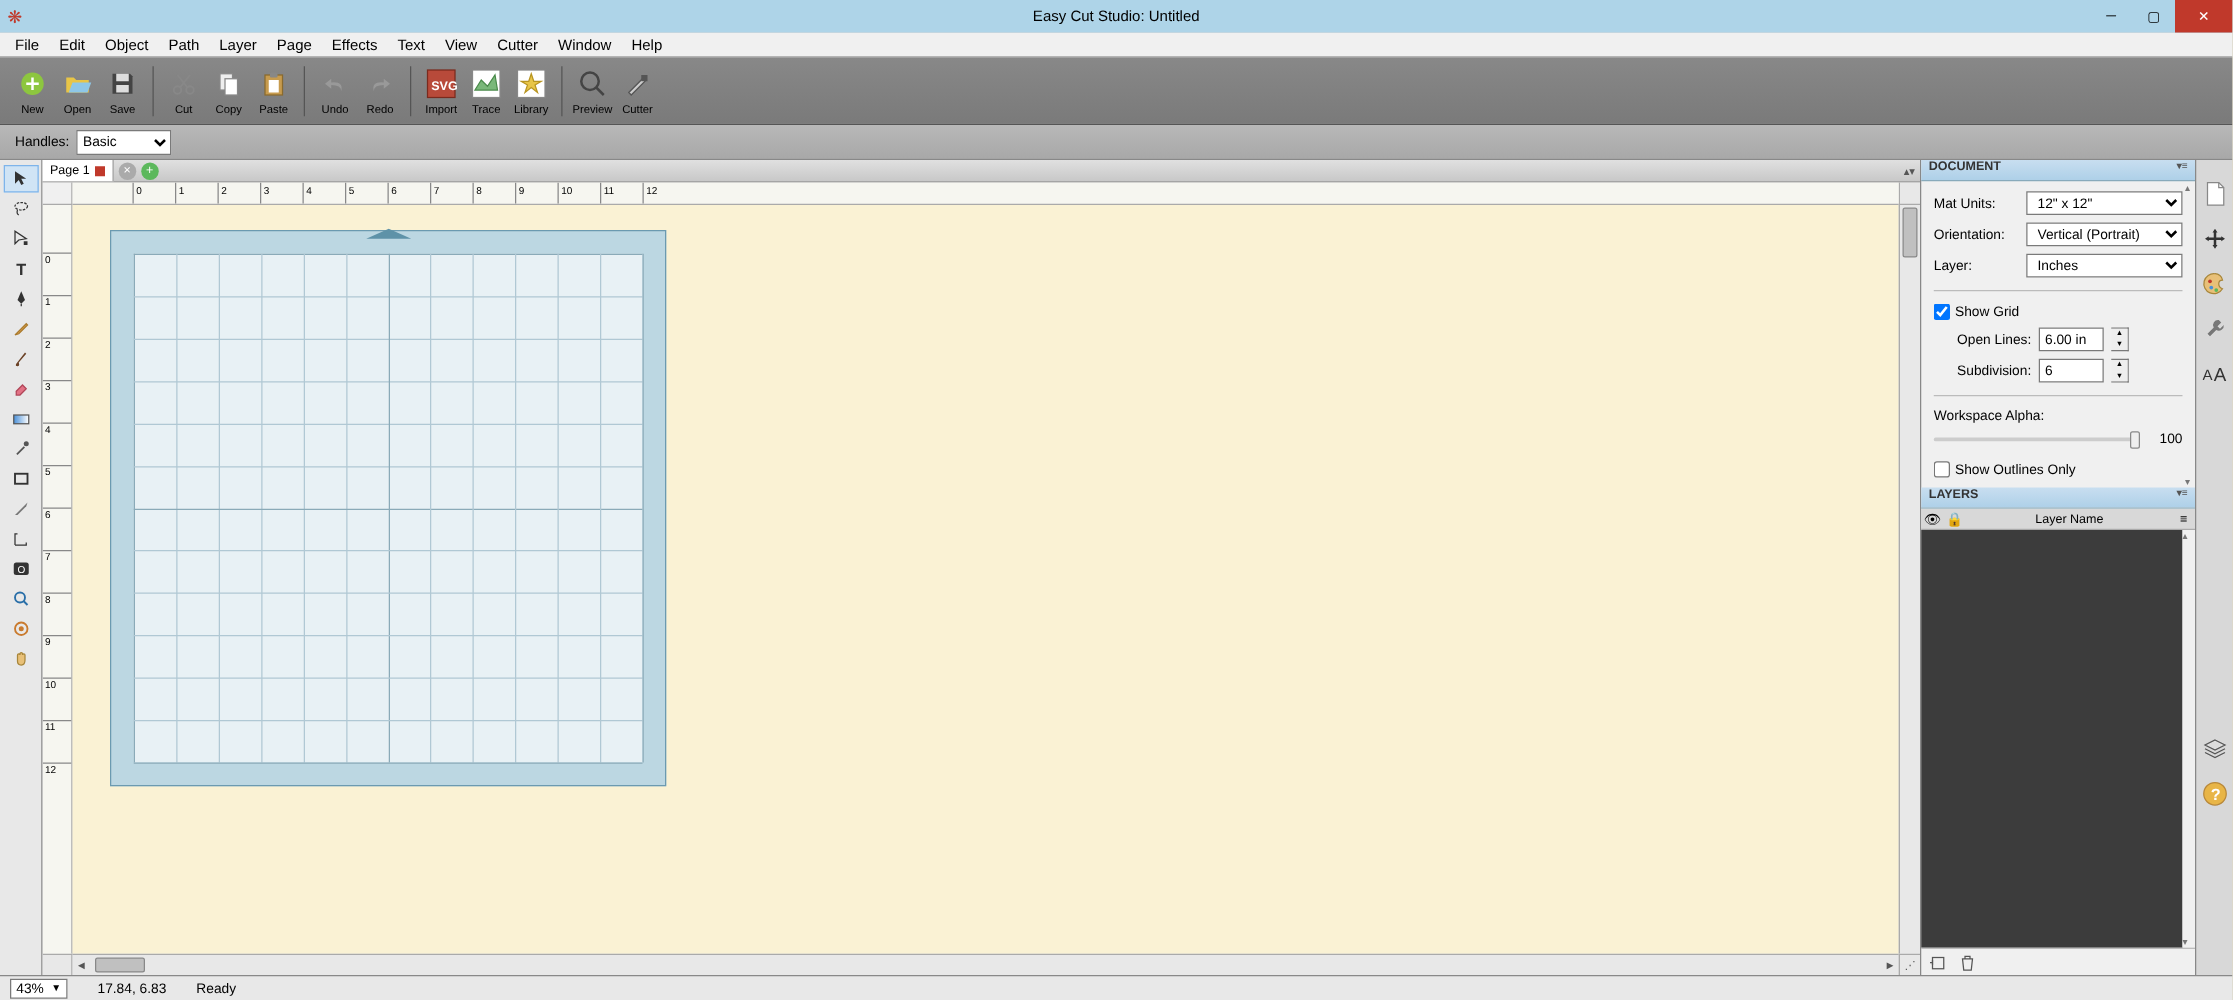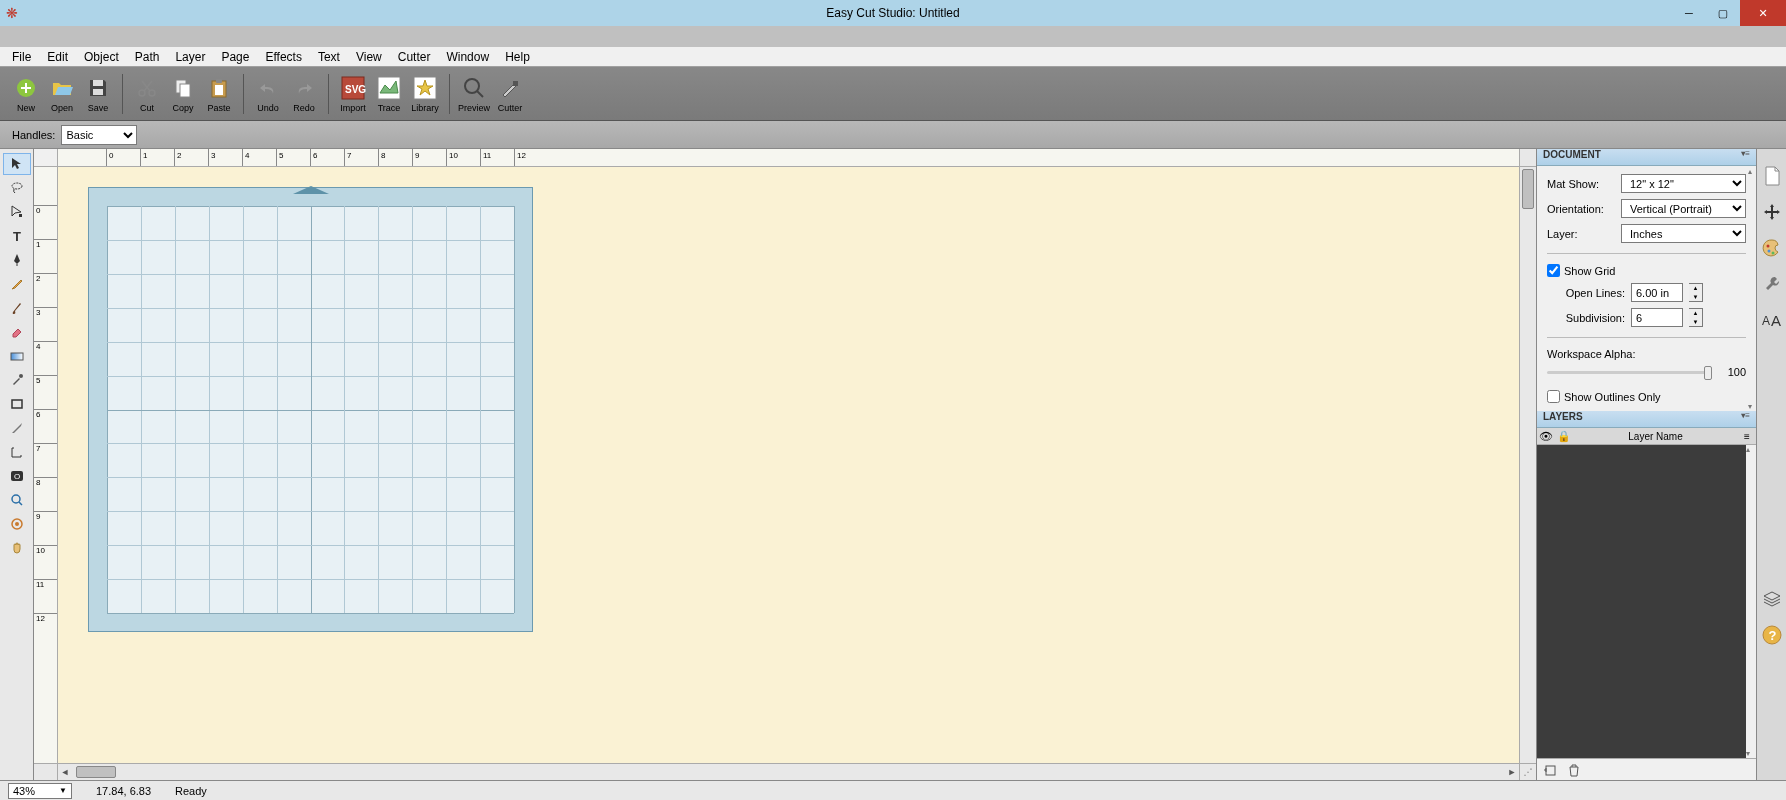--- a/index.html
+++ b/index.html
@@ -7,21 +7,21 @@
 
 
 .titlebar { height: 26px; background: #aed4e8; display: flex; align-items: center; position: relative; }
 .titlebar .app-icon { width: 16px; height: 16px; margin-left: 6px; color: #c0392b; font-size: 14px; line-height: 16px; }
 .titlebar .title { position: absolute; left: 50%; transform: translateX(-50%); font-size: 12px; color: #000000; }
 .titlebar .win-controls { margin-left: auto; display: flex; height: 100%; }
 .titlebar .win-btn { width: 34px; height: 100%; display: flex; align-items: center; justify-content: center; font-size: 11px; color: #000; }
 .titlebar .win-btn.close { background: #c0392b; color: #fff; width: 46px; }
 
 
-.menubar { height: 20px; background: #f0f0f0; display: flex; align-items: center; padding: 0 4px; border-bottom: 1px solid #a0a0a0; margin-top: 21px; }
+.menubar { height: 20px; background: #f0f0f0; display: flex; align-items: center; padding: 0 4px; border-bottom: 1px solid #a0a0a0; }
 .menubar .menu-item { padding: 2px 8px; font-size: 12px; cursor: default; }
 
 
 .maintoolbar { height: 54px; background: linear-gradient(#888, #7a7a7a); display: flex; align-items: center; padding: 0 8px; gap: 0; border-bottom: 1px solid #555; }
 .tb-btn { width: 36px; display: flex; flex-direction: column; align-items: center; justify-content: center; gap: 1px; cursor: default; }
 .tb-btn .tb-icon { width: 28px; height: 28px; display: flex; align-items: center; justify-content: center; font-size: 18px; }
 .tb-btn .tb-label { font-size: 9px; color: #000; }
 .tb-sep { width: 1px; height: 40px; background: #555; margin: 0 6px; }
 
 
@@ -100,21 +100,21 @@
 .layers-colhead .menu-col { width: 18px; text-align: center; }
 .layers-body { flex: 1; background: #3c3c3c; }
 .layers-footer { height: 22px; display: flex; align-items: center; padding: 0 6px; gap: 10px; border-top: 1px solid #aaa; font-size: 12px; color: #444; }
 
 
 .righttabs { width: 30px; background: #d8d8d8; border-left: 1px solid #888; display: flex; flex-direction: column; align-items: center; padding-top: 16px; gap: 14px; }
 .rtab { width: 22px; height: 22px; display: flex; align-items: center; justify-content: center; font-size: 16px; cursor: default; }
 
 
 .statusbar { height: 20px; background: #e8e8e8; border-top: 1px solid #888; display: flex; align-items: center; padding: 0 8px; gap: 24px; font-size: 11px; }
-.statusbar .zoom-sel { width: 64px; height: 16px; border: 1px solid #7a7a7a; display: flex; align-items: center; padding: 0 4px; background: #fff; }
+.statusbar .zoom-sel { width: 46px; height: 16px; border: 1px solid #7a7a7a; display: flex; align-items: center; padding: 0 4px; background: #fff; }
 .statusbar .zoom-sel .chev { margin-left: auto; font-size: 8px; }
 
 
 .ico { display: inline-block; }
 .ico-new { color: #6ab04c; }
 .ico-open { color: #5898c7; }
 .ico-save { color: #333; }
 .ico-cut { color: #777; }
 .ico-copy { color: #777; }
 .ico-paste { color: #c79b4e; }
@@ -384,20 +384,30 @@
         </svg>
     </div>
     <div class="tool-btn">
       <svg width="14" height="14" viewBox="0 0 14 14">
           <path d="M4 7 L4 4 Q4 3 5 3 Q6 3 6 4 L6 3 Q6 2 7 2 Q8 2 8 3 L8 4 Q8 3 9 3 Q10 3 10 4 L10 8 Q10 12 7 12 Q4 12 4 9 Z" fill="#e8c078" stroke="#a8863a"></path>
         </svg>
     </div>
   </div>
 
   <div class="canvaswrap">
+    <div class="pagetabs">
+      <div class="page-tab">
+        <span>Page 1</span>
+        <span class="red-sq"></span>
+      </div>
+      <div class="pg-btn pg-close">×</div>
+      <div class="pg-btn pg-add">+</div>
+      <div class="spacer"></div>
+      <div class="collapse-icon">▴▾</div>
+    </div>
     <div class="rulerrow">
       <div class="ruler-corner"></div>
       <div class="ruler-h" id="ruler-h">
           <div class="tick" style="left: 48px;">0</div>
           <div class="tick" style="left: 82px;">1</div>
           <div class="tick" style="left: 116px;">2</div>
           <div class="tick" style="left: 150px;">3</div>
           <div class="tick" style="left: 184px;">4</div>
           <div class="tick" style="left: 218px;">5</div>
           <div class="tick" style="left: 252px;">6</div>
@@ -479,21 +489,21 @@
       <div class="panel-header">
         <span>DOCUMENT</span>
         <span class="mini">▾≡</span>
       </div>
       <div style="position:absolute;right:-2px;top:18px;bottom:0;width:10px;display:flex;flex-direction:column;justify-content:space-between;font-size:8px;color:#777;pointer-events:none;">
           <span>▴</span>
           <span>▾</span>
         </div>
       <div class="doc-panel">
         <div class="form-row">
-          <label>Mat Show:</label>
+          <label>Mat Units:</label>
           <select><option>12" x 12"</option></select>
         </div>
         <div class="form-row">
           <label>Orientation:</label>
           <select><option>Vertical (Portrait)</option></select>
         </div>
         <div class="form-row">
           <label>Layer:</label>
           <select><option>Inches</option></select>
         </div>

